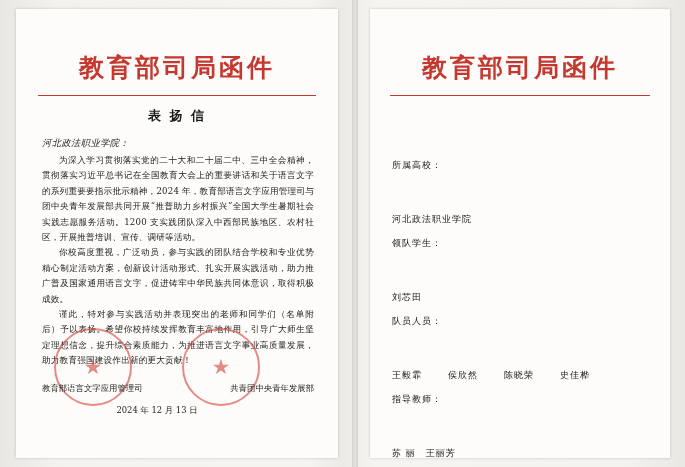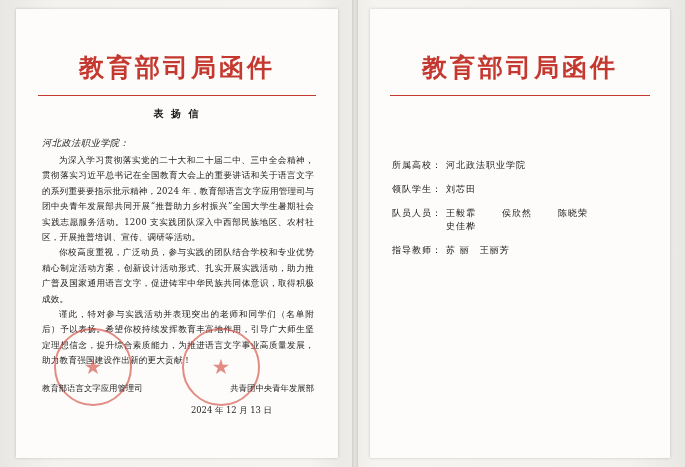--- a/index.html
+++ b/index.html
@@ -75,21 +75,21 @@
     height: 1px;
     background: #c4382f;
   }
   .letter-title {
     position: absolute;
     top: 98px;
     left: 0;
     width: 100%;
     text-align: center;
     font-family: "DejaVu Serif", serif;
-    font-size: 10px;
+    font-size: 13px;
     font-weight: bold;
     color: #1b1b1b;
     letter-spacing: 2px;
   }
   .salutation {
     position: absolute;
     top: 128px;
     left: 26px;
     font-family: "DejaVu Serif", serif;
     font-size: 9.2px;
@@ -122,21 +122,21 @@
     justify-content: space-between;
     font-family: "DejaVu Serif", serif;
     font-size: 8.4px;
     color: #1c1c1c;
   }
   .date-row {
     position: absolute;
     bottom: 42px;
     left: 26px;
     width: 272px;
-    text-align: right;
+    text-align: center;
     padding-right: 42px;
     box-sizing: border-box;
     font-family: "DejaVu Serif", serif;
     font-size: 8.4px;
     color: #1c1c1c;
   }
   
   .seal {
     position: absolute;
     width: 74px;
@@ -193,20 +193,21 @@
     left: 22px;
     width: 258px;
     font-family: "DejaVu Serif", serif;
     font-size: 9px;
     color: #161616;
   }
   .roster-row {
     display: flex;
     align-items: flex-start;
     margin-bottom: 11px;
+    flex-direction: column;
   }
   .roster-label {
     width: 54px;
     flex: 0 0 54px;
     letter-spacing: 1px;
   }
   .roster-value {
     flex: 1;
   }
   .roster-value .line {

